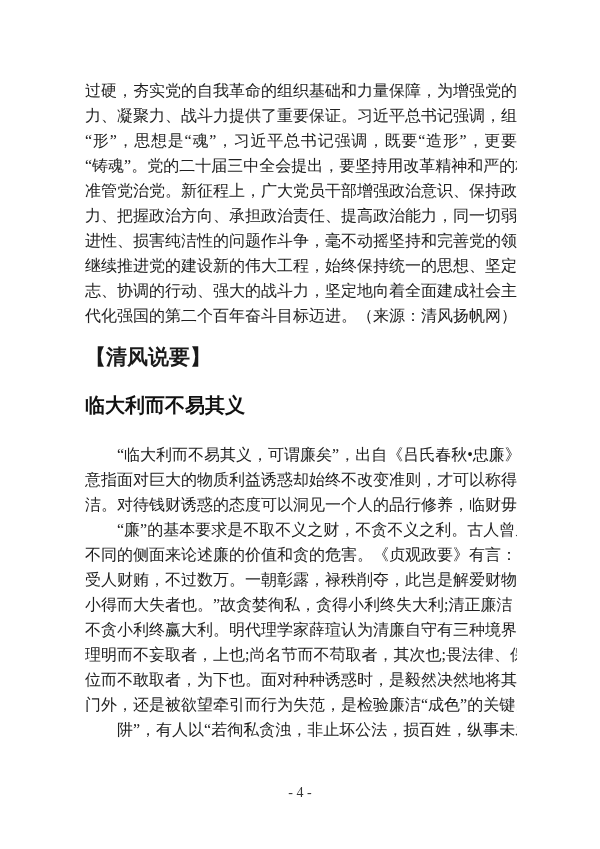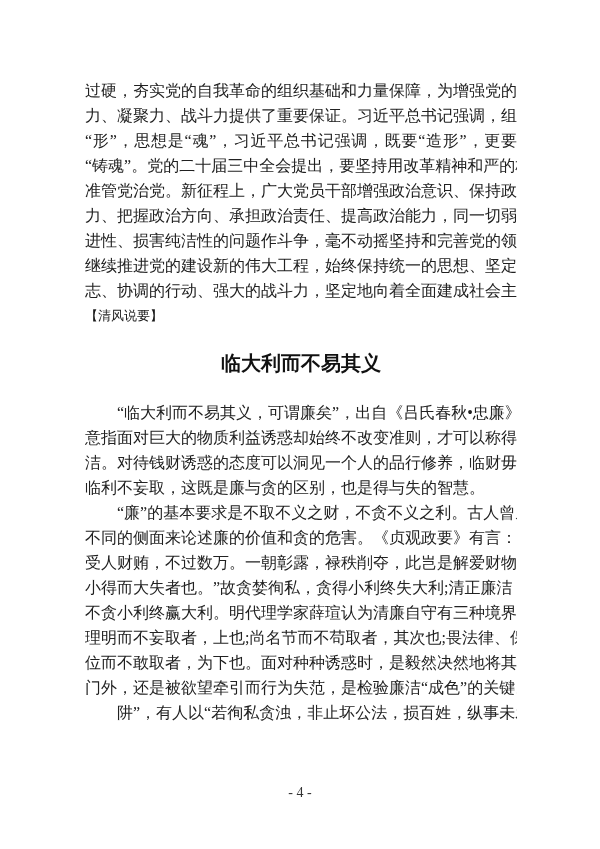--- a/index.html
+++ b/index.html
@@ -35,31 +35,32 @@
     text-align-last: justify;
     overflow: hidden;
   }
   .line.last {
     text-align-last: left;
   }
   .para.indent .line:first-child {
     text-indent: 2em;
   }
   .section-header {
-    font-size: 13px;
+    margin-top: 17px;
+    font-size: 21px;
     line-height: 25px;
-    font-weight: normal;
+    font-weight: bold;
     color: #1a1a1a;
   }
   .article-title {
     margin: 20px 0 0 0;
     font-size: 20px;
     line-height: 30px;
     font-weight: bold;
-    text-align: center;
+    text-align: left;
     color: #111111;
   }
   .para.after-title {
     margin-top: 22px;
   }
   .page-number {
     position: absolute;
     top: 784px;
     left: 0;
     width: 100%;
@@ -78,31 +79,31 @@
     <div class="para">
         <div class="line">过硬，夯实党的自我革命的组织基础和力量保障，为增强党的领导</div>
         <div class="line">力、凝聚力、战斗力提供了重要保证。习近平总书记强调，组织是</div>
         <div class="line">“形”，思想是“魂”，习近平总书记强调，既要“造形”，更要</div>
         <div class="line">“铸魂”。党的二十届三中全会提出，要坚持用改革精神和严的标</div>
         <div class="line">准管党治党。新征程上，广大党员干部增强政治意识、保持政治定</div>
         <div class="line">力、把握政治方向、承担政治责任、提高政治能力，同一切弱化先</div>
         <div class="line">进性、损害纯洁性的问题作斗争，毫不动摇坚持和完善党的领导、</div>
         <div class="line">继续推进党的建设新的伟大工程，始终保持统一的思想、坚定的意</div>
         <div class="line">志、协调的行动、强大的战斗力，坚定地向着全面建成社会主义现</div>
+        <div class="line last">代化强国的第二个百年奋斗目标迈进。（来源：清风扬帆网）</div>
       </div>
 
     <div class="section-header">【清风说要】</div>
 
     <h1 class="article-title">临大利而不易其义</h1>
 
     <div class="para indent after-title">
         <div class="line">“临大利而不易其义，可谓廉矣”，出自《吕氏春秋•忠廉》，</div>
         <div class="line">意指面对巨大的物质利益诱惑却始终不改变准则，才可以称得上廉</div>
         <div class="line">洁。对待钱财诱惑的态度可以洞见一个人的品行修养，临财毋苟得，</div>
-        <div class="line last">临利不妄取，这既是廉与贪的区别，也是得与失的智慧。</div>
       </div>
 
     <div class="para indent">
         <div class="line">“廉”的基本要求是不取不义之财，不贪不义之利。古人曾从</div>
         <div class="line">不同的侧面来论述廉的价值和贪的危害。《贞观政要》有言：“若</div>
         <div class="line">受人财贿，不过数万。一朝彰露，禄秩削夺，此岂是解爱财物?规</div>
         <div class="line">小得而大失者也。”故贪婪徇私，贪得小利终失大利;清正廉洁，</div>
         <div class="line">不贪小利终赢大利。明代理学家薛瑄认为清廉自守有三种境界：见</div>
         <div class="line">理明而不妄取者，上也;尚名节而不苟取者，其次也;畏法律、保禄</div>
         <div class="line">位而不敢取者，为下也。面对种种诱惑时，是毅然决然地将其拒之</div>

